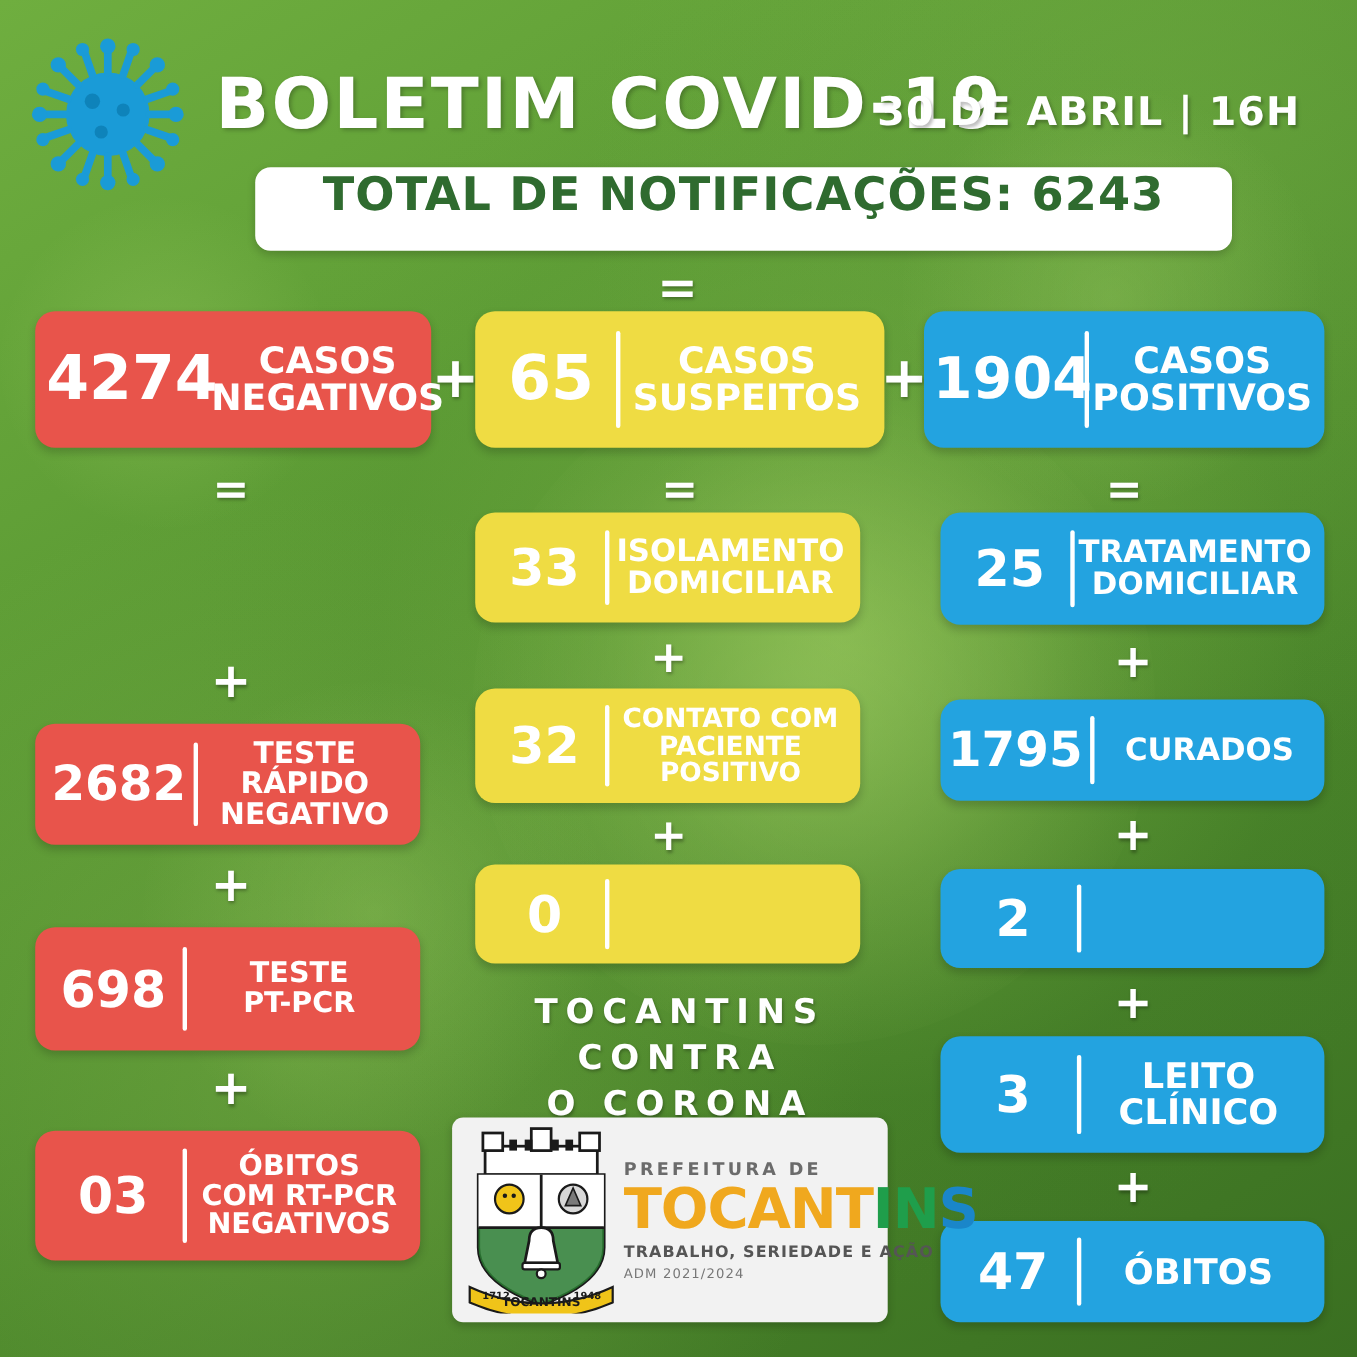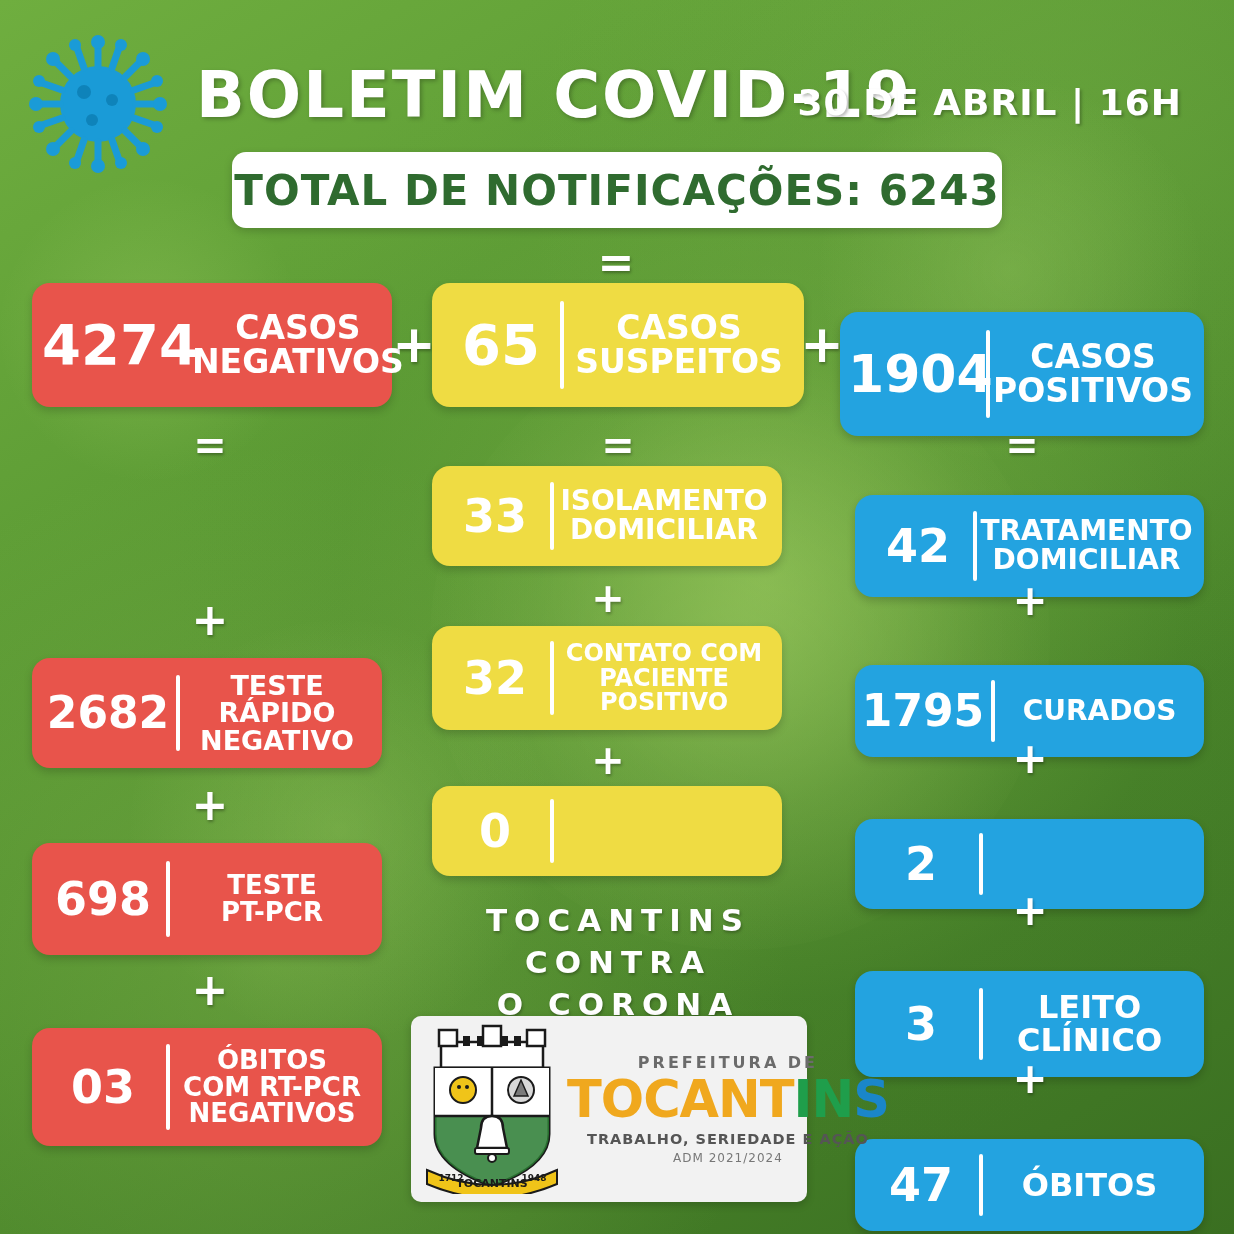--- a/index.html
+++ b/index.html
@@ -72,26 +72,26 @@
     font-weight: bold;
     letter-spacing: 1px;
     font-family: "DejaVu Sans", sans-serif;
     text-shadow: 2px 2px 3px rgba(0,0,0,0.25);
     white-space: nowrap;
   }
   .total-banner {
     position: absolute;
     left: 232px;
     top: 152px;
-    width: 770px;
+    width: 888px;
     height: 76px;
     background: #ffffff;
     border-radius: 14px;
     display: flex;
-    align-items: center;
+    align-items: flex-start;
     justify-content: center;
     box-shadow: 0 3px 8px rgba(0,0,0,0.18);
   }
   .total-banner span {
     color: #2f6b2f;
     font-size: 42px;
     font-weight: bold;
     letter-spacing: 1px;
     font-family: "DejaVu Sans", sans-serif;
     white-space: nowrap;
@@ -134,21 +134,21 @@
     line-height: 1.02;
     text-align: center;
     flex: 1;
   }
   .red   { background: #e8544b; }
   .red .num, .red .lbl   { color: #ffffff; }
   .red .divider { background: #ffffff; }
   .yellow{ background: #efdc43; }
   .yellow .num, .yellow .lbl { color: #ffffff; }
   .yellow .divider { background: #ffffff; }
-  .blue  { background: #23a3e0; margin-top: 29px; }
+  .blue  { background: #23a3e0; }
   .blue .num, .blue .lbl { color: #ffffff; }
   .blue .divider { background: #ffffff; }
 
   
   .slogan {
     position: absolute;
     left: 398px;
     top: 900px;
     width: 440px;
     text-align: center;
@@ -177,21 +177,20 @@
   .brasao {
     width: 150px;
     height: 170px;
     margin-left: 6px;
     flex: none;
     position: relative;
   }
   .logo-text {
     flex: 1;
     padding-right: 10px;
-    text-align: center;
   }
   .logo-pref {
     font-size: 16px;
     letter-spacing: 3px;
     color: #6b6b6b;
     font-weight: bold;
     font-family: "DejaVu Sans", sans-serif;
   }
   .logo-main {
     font-size: 51px;
@@ -363,21 +362,21 @@
   </div>
 
   <div class="op" style="left:578px; top:740px; width:60px; font-size:40px;">+</div>
 
   <div class="card yellow" style="left:432px; top:786px; width:350px; height:90px; padding:0 8px;">
     <div class="num" style="font-size:46px; width:110px;">0</div>
     <div class="divider" style="height:64px;"></div>
   </div>
 
   <div class="card blue" style="left:855px; top:466px; width:349px; height:102px; padding:0 8px;">
-    <div class="num" style="font-size:46px; width:110px;">42</div>
+    <div class="num" style="font-size:46px; width:110px;">25</div>
     <div class="divider" style="height:70px;"></div>
     <div class="lbl" style="font-size:28px; white-space:pre-line;">TRATAMENTO
 DOMICILIAR</div>
   </div>
 
   <div class="op" style="left:1000px; top:580px; width:60px; font-size:42px;">+</div>
 
   <div class="card blue" style="left:855px; top:636px; width:349px; height:92px; padding:0 0;justify-content:center;">
     <div class="num" style="font-size:44px; width:136px;">1795</div>
     <div class="divider" style="height:62px;"></div>

